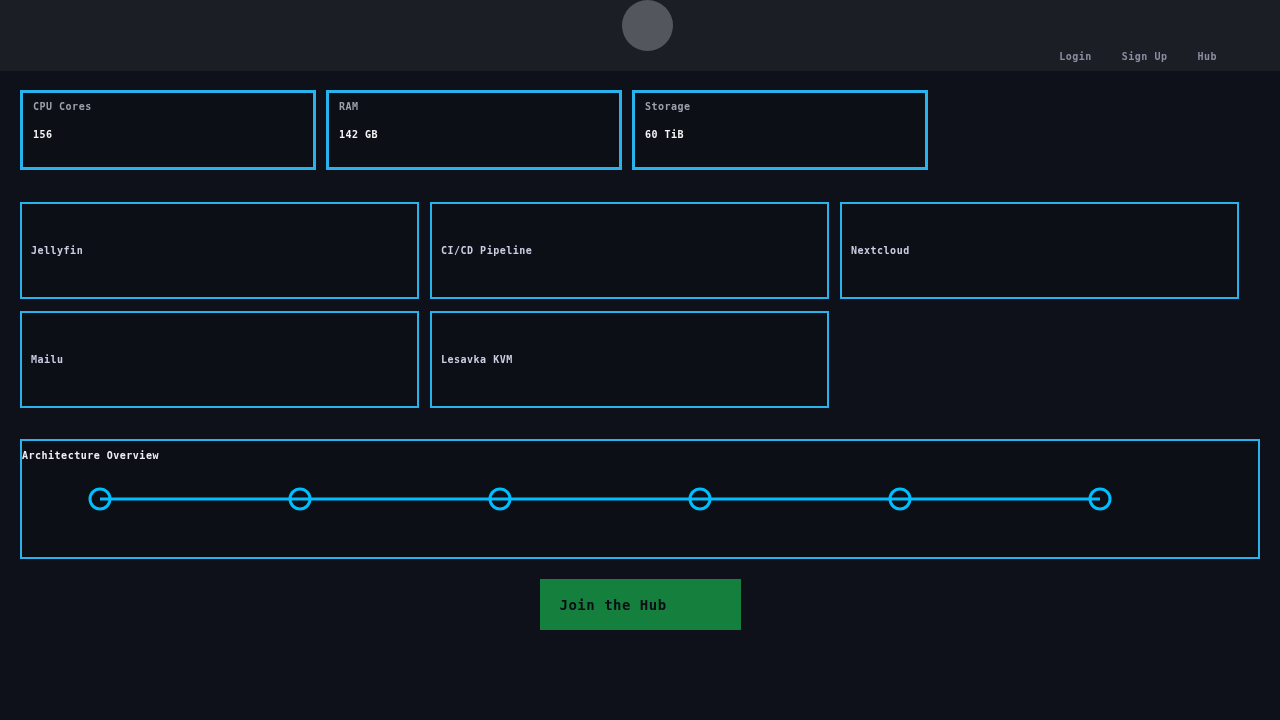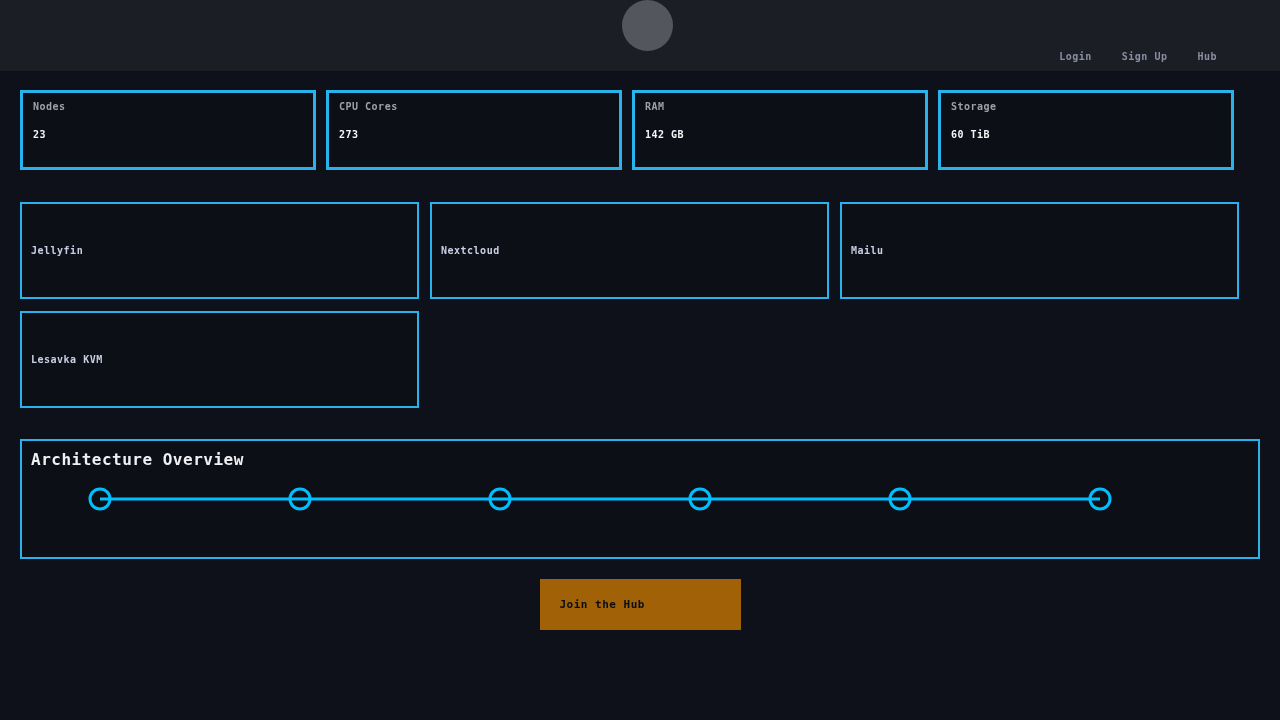--- a/index.html
+++ b/index.html
@@ -88,86 +88,85 @@
   
   .architecture-panel {
     position: relative;
     width: 1240px; height: 120px;
     margin: 31px 0 0 20px;
     border: 2px solid #29b3ec;
     background: #0d0f17;
   }
   .architecture-title {
     position: absolute;
-    top: 9px; left: 9px;
-    font-size: 16px;
+    top: 9px; left: 0;
+    font-size: 10px;
     letter-spacing: 0.5px;
     color: #f0f0f4;
   }
   .architecture-svg {
     position: absolute;
     inset: 0;
     width: 100%; height: 100%;
   }
 
   
   .cta-row {
     display: flex;
     justify-content: center;
     margin-top: 20px;
   }
   .cta-button {
     width: 201px; height: 51px;
-    background: #a16207;
+    background: #15803d;
     border: none;
     display: flex;
     align-items: center;
     padding-left: 20px;
     font-family: "DejaVu Sans Mono", "Liberation Mono", monospace;
     font-weight: bold;
-    font-size: 11px;
+    font-size: 14px;
     letter-spacing: 0.5px;
     color: #0b0d15;
     cursor: pointer;
   }
 </style>
 </head>
 <body>
 
 <header class="navbar">
   <div class="avatar"></div>
   <nav class="nav-links">
     <span class="nav-link">Login</span>
     <span class="nav-link">Sign Up</span>
     <span class="nav-link">Hub</span>
   </nav>
 </header>
 
 <section class="stats-row">
   <div class="stat-card">
-    <div class="stat-label">Nodes</div>
-    <div class="stat-value">23</div>
-  </div>
-  <div class="stat-card">
     <div class="stat-label">CPU Cores</div>
-    <div class="stat-value">273</div>
+    <div class="stat-value">156</div>
   </div>
   <div class="stat-card">
     <div class="stat-label">RAM</div>
     <div class="stat-value">142 GB</div>
   </div>
   <div class="stat-card">
     <div class="stat-label">Storage</div>
     <div class="stat-value">60 TiB</div>
   </div>
 </section>
 
 <section class="services-grid">
   <div class="service-card">
     <span class="service-name">Jellyfin</span>
+  </div>
+  <div class="service-card">
+    <span class="service-name">CI/CD Pipeline</span>
   </div>
   <div class="service-card">
     <span class="service-name">Nextcloud</span>
   </div>
   <div class="service-card">
     <span class="service-name">Mailu</span>
   </div>
   <div class="service-card">
     <span class="service-name">Lesavka KVM</span>
   </div>

